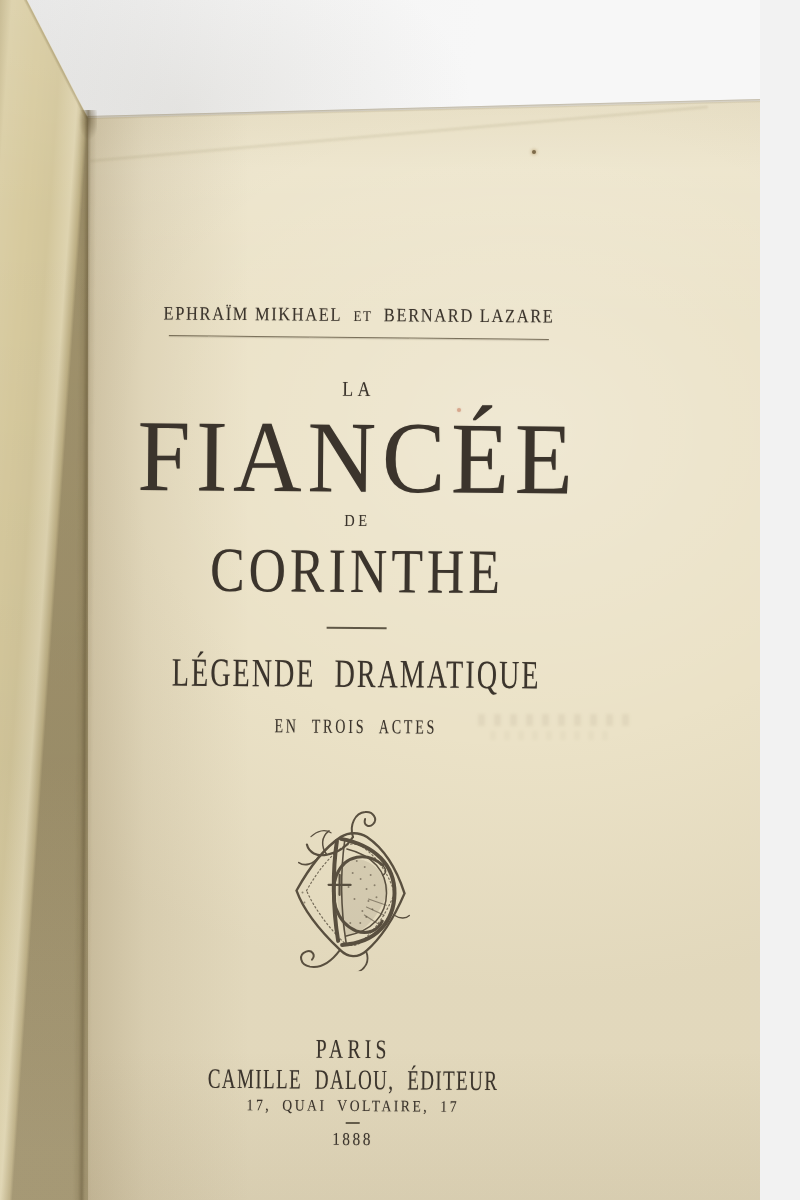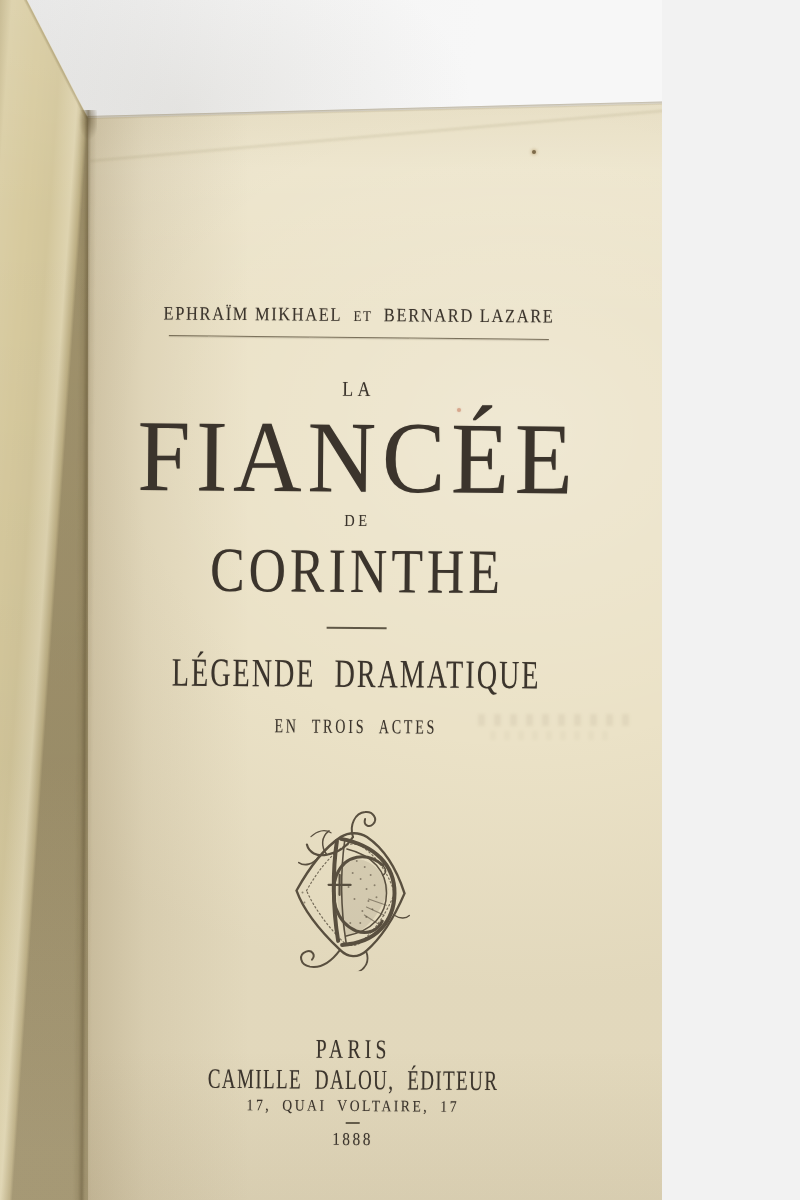--- a/index.html
+++ b/index.html
@@ -1,17 +1,17 @@
 <!DOCTYPE html>
 <html style="--backdrop: #f7f7f7; --left-page: #d7ca9e; --page: #ebe2c7; --ink: #3b342c;"><head>
 <meta charset="utf-8">
 <style>
   html,body{margin:0;padding:0;}
   body{width:800px;height:1200px;background:#f2f2f2;}
-  .scene{position:relative;width:662px;height:1200px;overflow:hidden;
+  .scene{position:relative;width:760px;height:1200px;overflow:hidden;
          font-family:"Liberation Serif","DejaVu Serif",serif;}
 
   
   .backdrop{position:absolute;inset:0;background-color:var(--backdrop,#f7f7f7);}
   .backdrop::before{content:"";position:absolute;inset:0;background:
      radial-gradient(420px 260px at 180px 110px, rgba(150,145,130,.16), rgba(150,145,130,0) 70%),
      linear-gradient(100deg, rgba(200,200,200,.28) 0px, rgba(230,230,230,.15) 240px, rgba(255,255,255,0) 480px);}
 
   
   .left-page{position:absolute;left:0;top:0;width:96px;height:1200px;

